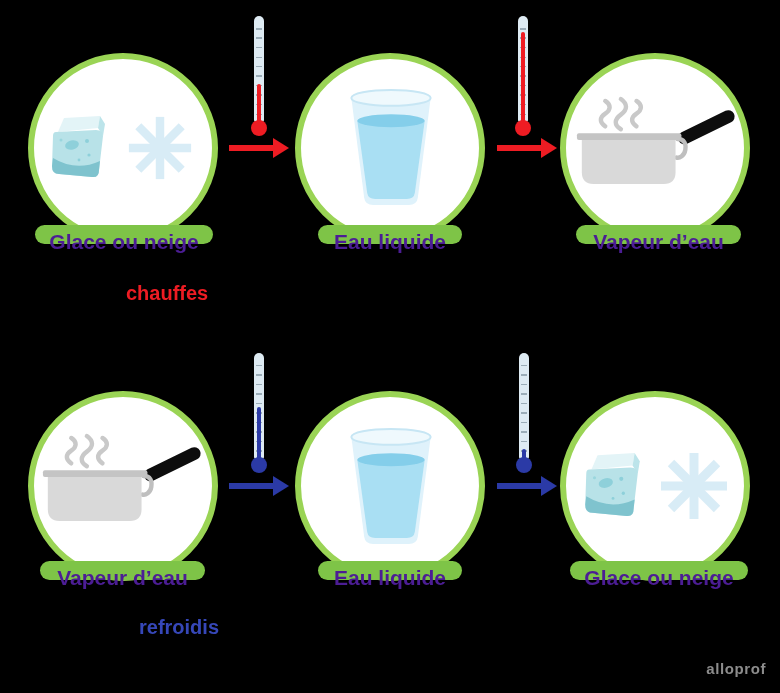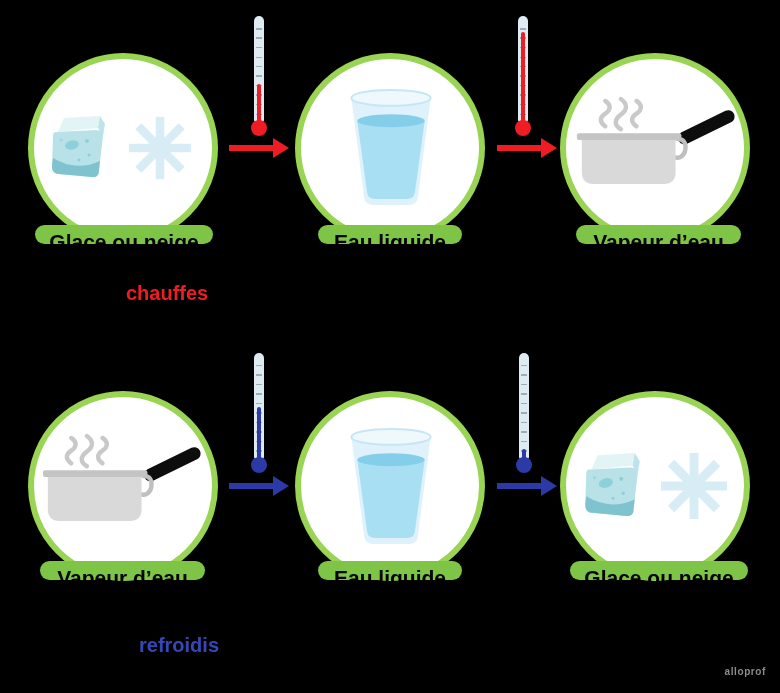--- a/index.html
+++ b/index.html
@@ -3,21 +3,21 @@
 <meta charset="utf-8">
 <style>
   html,body{margin:0;padding:0;background:#000;}
   #canvas{position:relative;width:780px;height:693px;background:#000;overflow:hidden;
           font-family:"Liberation Sans", sans-serif;}
 
   .circle{position:absolute;width:190px;height:190px;border-radius:50%;
           background:#ffffff;border:6px solid #9AD455;box-sizing:border-box;}
 
   .pill{position:absolute;height:19px;background:#7EC447;border-radius:17px;
-        color:#000000;font-weight:bold;font-size:21px;line-height:34px;
+        color:#4c1d95;font-weight:bold;font-size:21px;line-height:34px;
         text-align:center;white-space:nowrap;}
 
   .icon{position:absolute;}
 
   
   .thermo{position:absolute;width:18px;height:120px;}
   .thermo .tube{position:absolute;left:4px;top:0;width:10px;height:106px;
                 background:#DEEBF3;border-radius:5px 5px 2px 2px;overflow:hidden;}
   .thermo .ticks{position:absolute;left:2px;right:2px;top:4px;bottom:2px;
                  background:repeating-linear-gradient(to bottom,transparent 0 8px,#8FA2AE 8px 9.5px);
@@ -34,21 +34,21 @@
   .arrow.hot .shaft{background:#EE1C23;}
   .arrow.hot .head{border-left:16px solid #EE1C23;}
   .arrow.cold .shaft{background:#2B3AA6;}
   .arrow.cold .head{border-left:16px solid #2B3AA6;}
 
   .caption{position:absolute;font-weight:bold;font-size:20px;white-space:nowrap;}
   .caption.hot{color:#EE1C23;}
   .caption.cold{color:#3647B8;}
 
   .watermark{position:absolute;right:14px;bottom:16px;color:#8C8C8C;
-             font-size:10px;font-weight:bold;letter-spacing:.6px;margin-top:36px;}
+             font-size:15px;font-weight:bold;letter-spacing:.6px;margin-top:36px;}
 </style>
 </head>
 <body>
 
 <div id="canvas">
 
   <div class="circle" style="left:28px;top:53px"></div>
   <svg class="icon" style="left:48px;top:112px" width="60" height="68" viewBox="0 0 60 68">
     <path d="M10,20 L16,6 L52,4 L50,16 Z" fill="#E3F4F7"></path>
     <path d="M50,16 L52,4 L57,12 L55,24 Z" fill="#BCE4EA"></path>
@@ -181,16 +181,16 @@
   <svg class="icon" style="left:659px;top:451px" width="70" height="70" viewBox="0 0 70 70">
     <g stroke="#D8ECF6" stroke-width="9">
       <line x1="35" y1="2" x2="35" y2="68"></line>
       <line x1="2" y1="35" x2="68" y2="35"></line>
       <line x1="12" y1="12" x2="58" y2="58"></line>
       <line x1="58" y1="12" x2="12" y2="58"></line>
     </g>
   </svg>
   <div class="pill" style="left:570px;top:561px;width:178px">Glace ou neige</div>
 
-  <div class="caption cold" style="left:139px;top:634px">refroidis</div>
+  <div class="caption cold" style="left:139px;top:616px">refroidis</div>
 
   <div class="watermark">alloprof</div>
 </div>
 
 </body></html>

